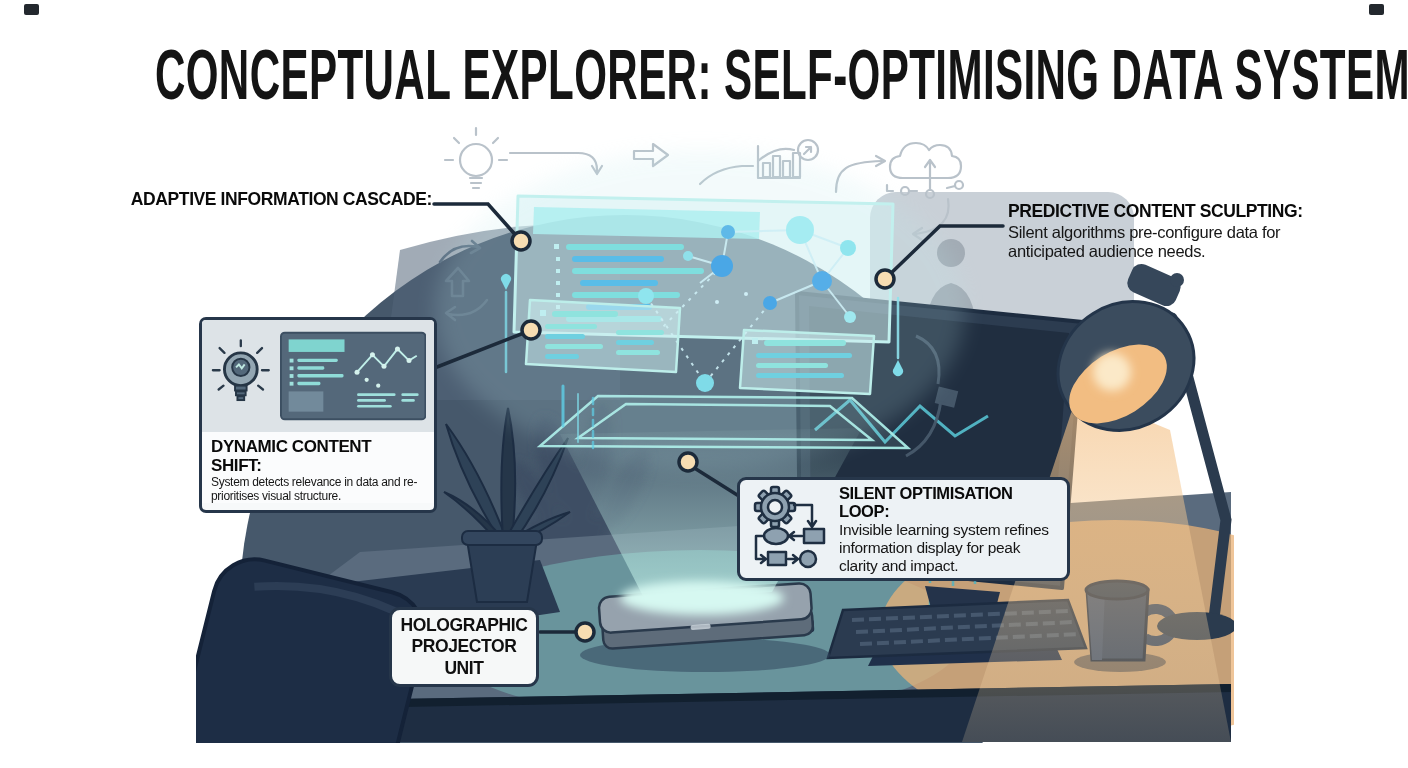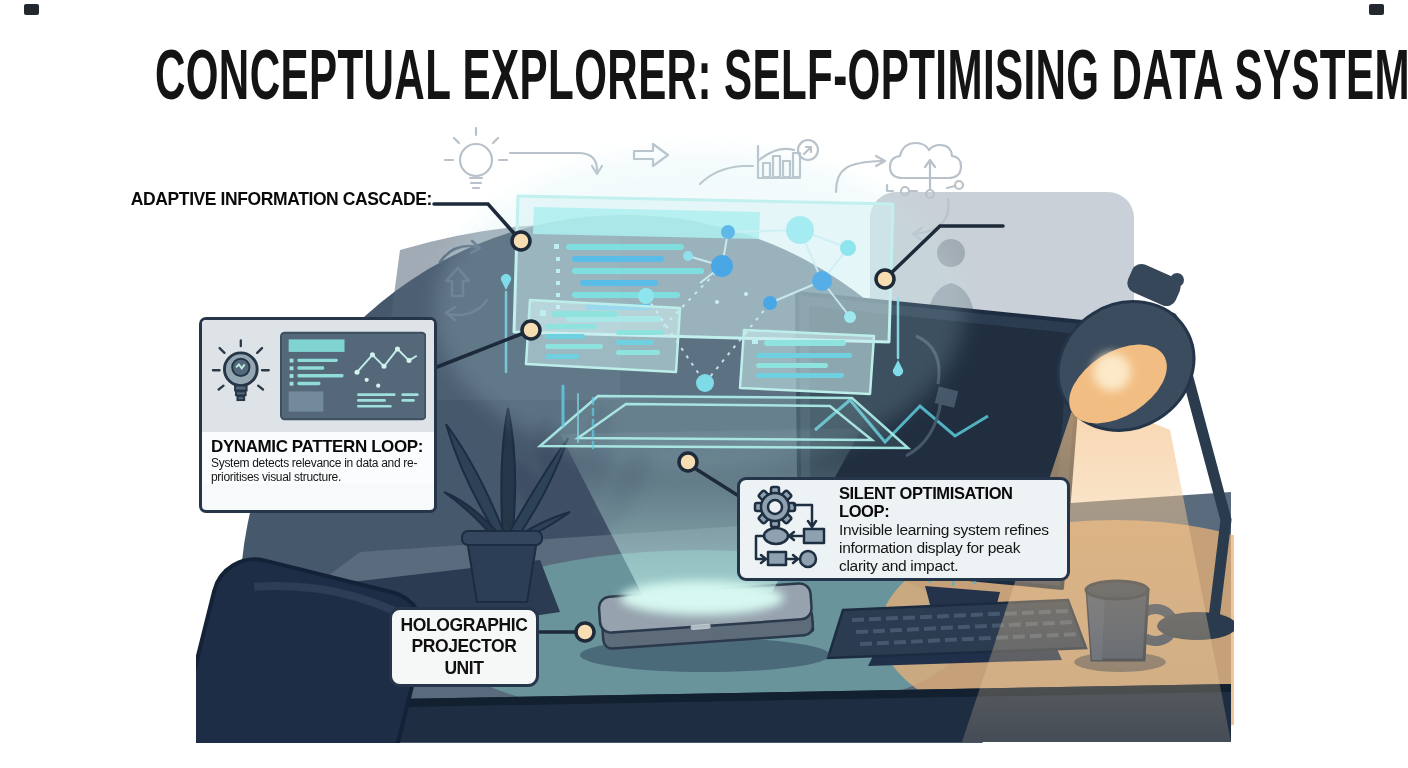--- a/index.html
+++ b/index.html
@@ -305,20 +305,24 @@
         <circle cx="688" cy="462" r="9"></circle>
         <circle cx="585" cy="632" r="9"></circle>
       </g>
     </g>
   </svg>
 
   <div class="callout co-adaptive">
     <div class="head">ADAPTIVE INFORMATION CASCADE:</div>
   </div>
 
+  <div class="callout co-predictive">
+    <div class="head">PREDICTIVE CONTENT SCULPTING:</div>
+    <div class="body">Silent algorithms pre-configure data for anticipated audience needs.</div>
+  </div>
 
   <div class="box box-dynamic callout">
     <div class="pict">
       <svg width="64" height="80" viewBox="0 0 64 80" style="position:static">
         <g stroke="#2a3a4a" stroke-width="2.4" stroke-linecap="round">
           <path d="M 32,9 v -6 M 15,16 l -5,-5 M 49,16 l 5,-5 M 10,34 h -7 M 54,34 h 7 M 14,50 l -5,4 M 50,50 l 5,4"></path>
         </g>
         <circle cx="32" cy="33" r="17" fill="#93a6b2" stroke="#263646" stroke-width="3"></circle>
         <circle cx="32" cy="31" r="9" fill="#53687a" stroke="#263646" stroke-width="2"></circle>
         <path d="M 27,31 l 3,-3 l 3,4 l 3,-4" stroke="#bfe9e2" stroke-width="2" fill="none"></path>
@@ -355,21 +359,21 @@
         <g fill="#9fe0dc">
           <rect x="80" y="64" width="40" height="2.8" rx="1.4"></rect>
           <rect x="80" y="70" width="30" height="2.8" rx="1.4"></rect>
           <rect x="80" y="76" width="36" height="2.8" rx="1.4"></rect>
           <rect x="126" y="64" width="18" height="2.8" rx="1.4"></rect>
           <rect x="126" y="70" width="14" height="2.8" rx="1.4"></rect>
         </g>
       </svg>
     </div>
     <div class="txt">
-      <div class="head">DYNAMIC PATTERN LOOP:</div>
+      <div class="head">DYNAMIC CONTENT SHIFT:</div>
       <div class="body">System detects relevance in data and re-prioritises visual structure.</div>
     </div>
   </div>
 
   <div class="box label-projector callout">
     <div>HOLOGRAPHIC</div>
     <div>PROJECTOR UNIT</div>
   </div>
 
   <div class="box box-silent callout">

